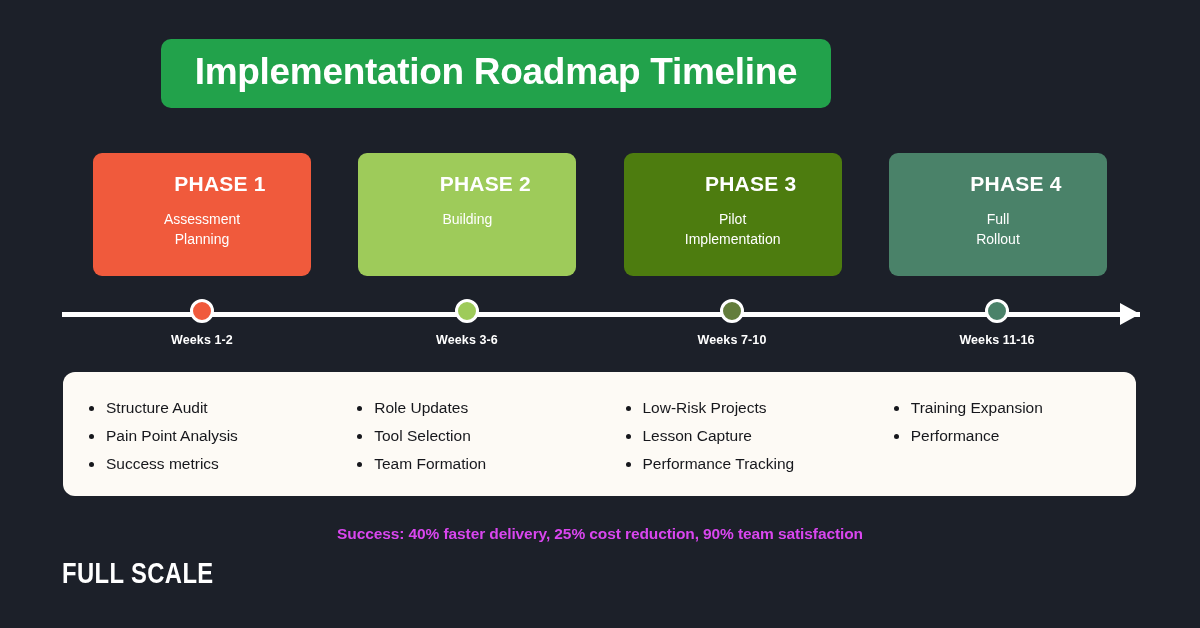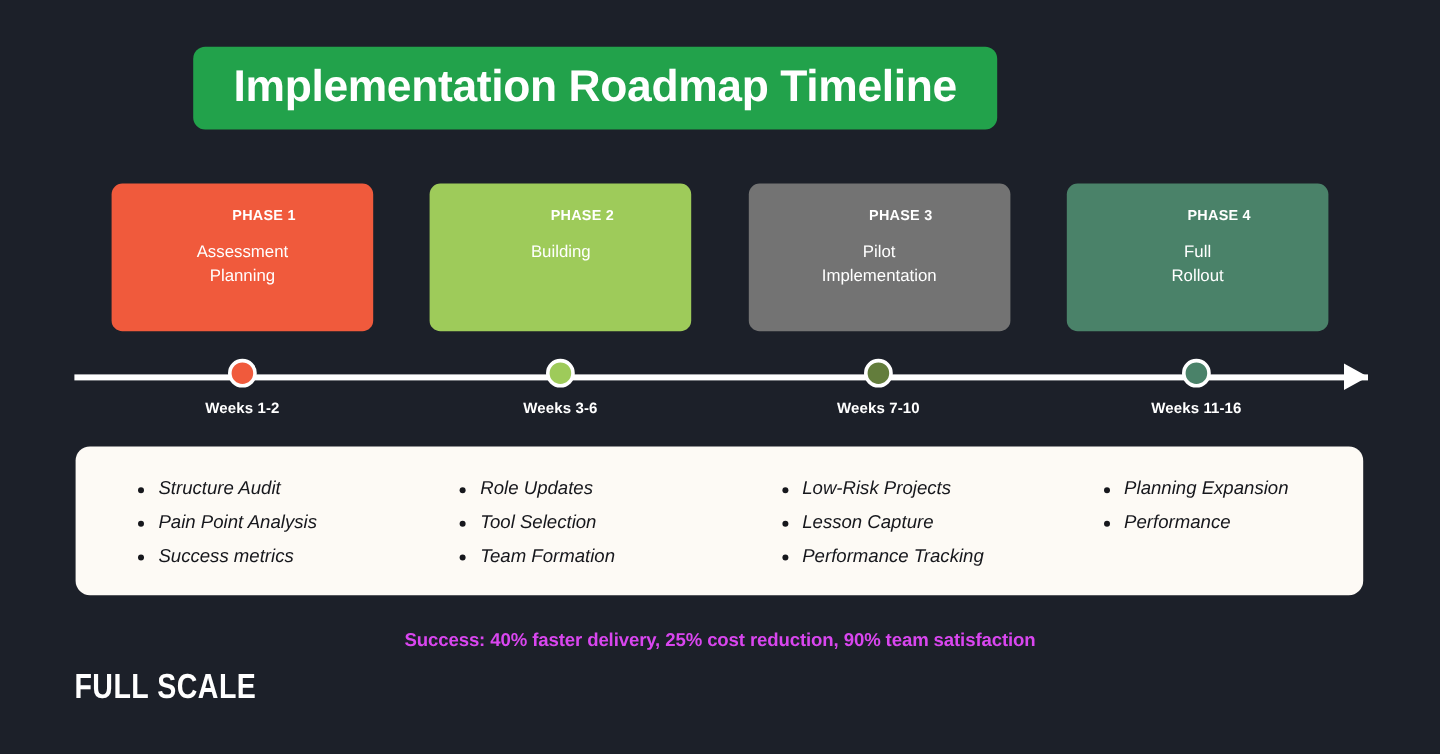--- a/index.html
+++ b/index.html
@@ -52,21 +52,21 @@
   .phase-card {
     width: 218px;
     height: 123px;
     border-radius: 9px;
     box-sizing: border-box;
     padding-top: 19px;
     text-align: center;
     color: #ffffff;
   }
   .phase-name {
-    font-size: 12px;
+    font-size: 21px;
     font-weight: bold;
     letter-spacing: 0.2px;
     margin-bottom: 13px;
     padding-left: 36px;
   }
   .phase-desc {
     font-size: 14px;
     font-weight: normal;
     line-height: 1.45;
   }
@@ -130,22 +130,21 @@
     height: 124px;
     background: #fdfaf5;
     border-radius: 12px;
     display: flex;
     box-sizing: border-box;
     padding: 22px 0 0 0;
   }
   .bullet-col {
     width: 25%;
     box-sizing: border-box;
-    padding-left: 50px;
-    font-style: italic;
+    padding-left: 24px;
   }
   .bullet-col ul {
     list-style: none;
     margin: 0;
     padding: 0;
   }
   .bullet-col li {
     position: relative;
     color: #16171c;
     font-size: 15.5px;
@@ -205,21 +204,21 @@
       <div>Assessment</div>
       <div>Planning</div>
     </div>
   </div>
   <div class="phase-card" style="background: rgb(158, 203, 90);">
     <div class="phase-name">PHASE 2</div>
     <div class="phase-desc">
       <div>Building</div>
     </div>
   </div>
-  <div class="phase-card" style="background: #737373; text-align: center;">
+  <div class="phase-card" style="background: #4d7c0f; text-align: center;">
     <div class="phase-name">PHASE 3</div>
     <div class="phase-desc">
       <div>Pilot</div>
       <div>Implementation</div>
     </div>
   </div>
   <div class="phase-card" style="background: rgb(74, 130, 105);">
     <div class="phase-name">PHASE 4</div>
     <div class="phase-desc">
       <div>Full</div>
@@ -267,20 +266,20 @@
   </div>
   <div class="bullet-col">
     <ul>
       <li>Low-Risk Projects</li>
       <li>Lesson Capture</li>
       <li>Performance Tracking</li>
     </ul>
   </div>
   <div class="bullet-col">
     <ul>
-      <li>Planning Expansion</li>
+      <li>Training Expansion</li>
       <li>Performance</li>
     </ul>
   </div>
 </div>
 
 <div class="success-line">Success: 40% faster delivery, 25% cost reduction, 90% team satisfaction</div>
 <div class="logo">FULL SCALE</div>
 
 </body></html>

